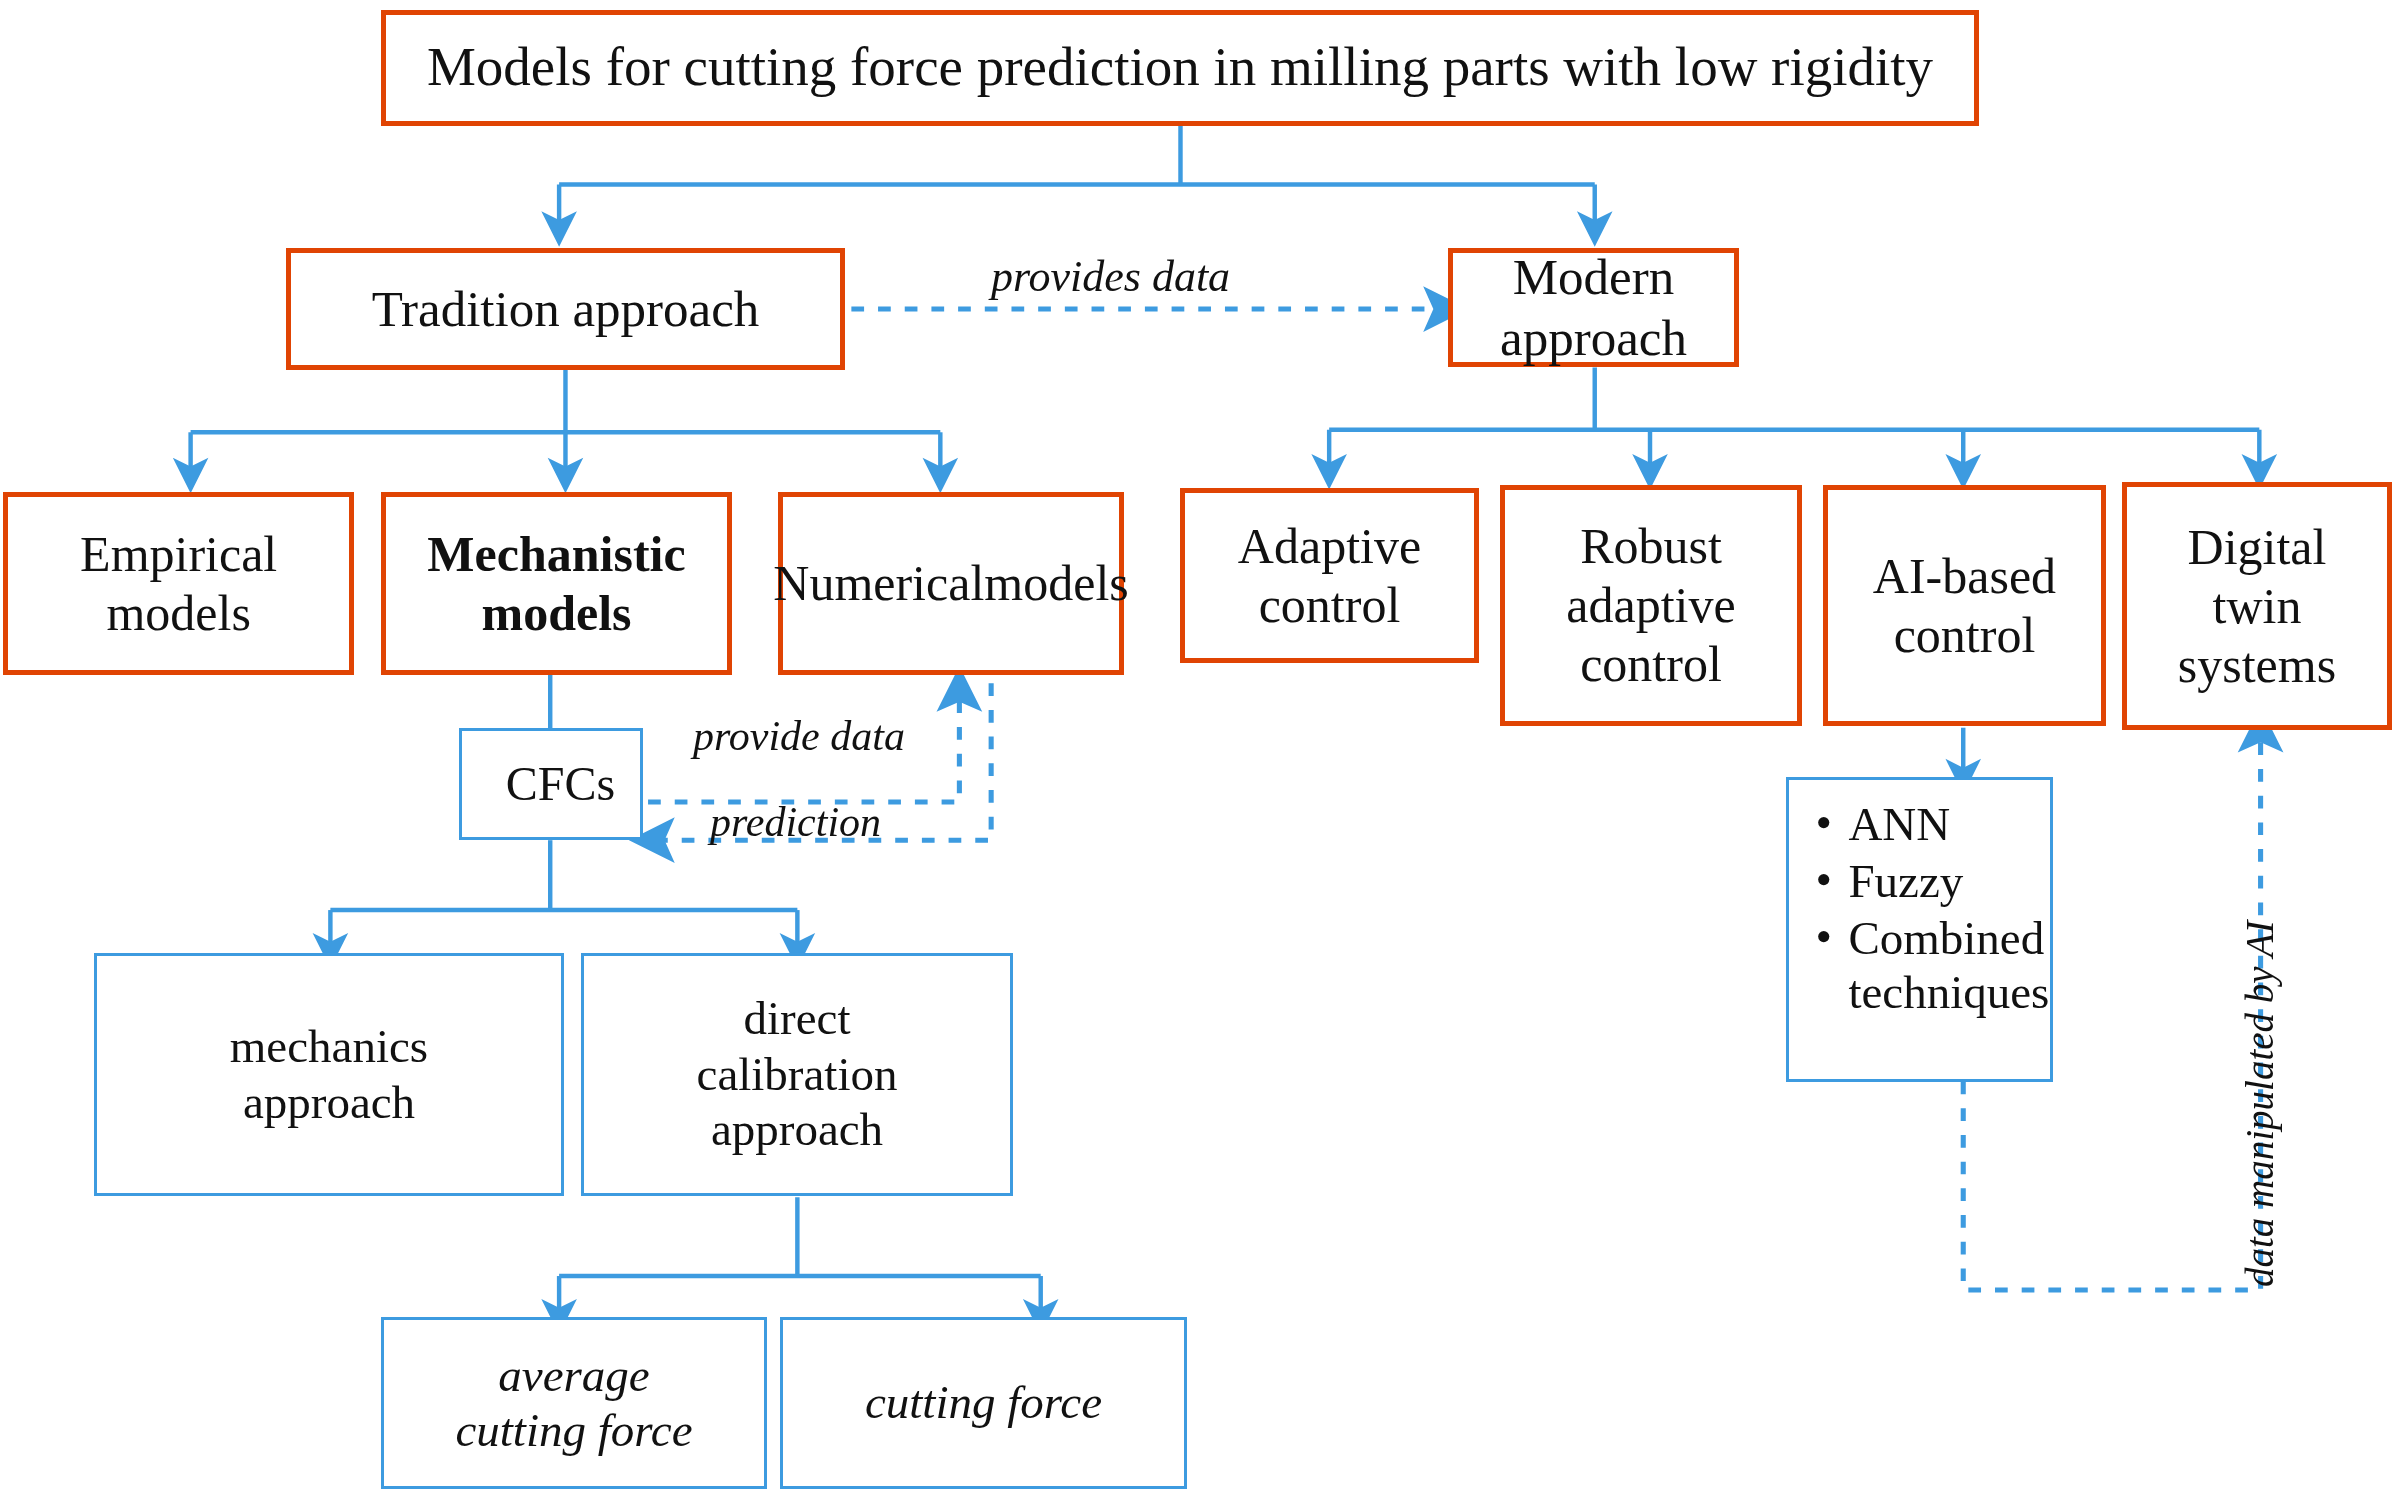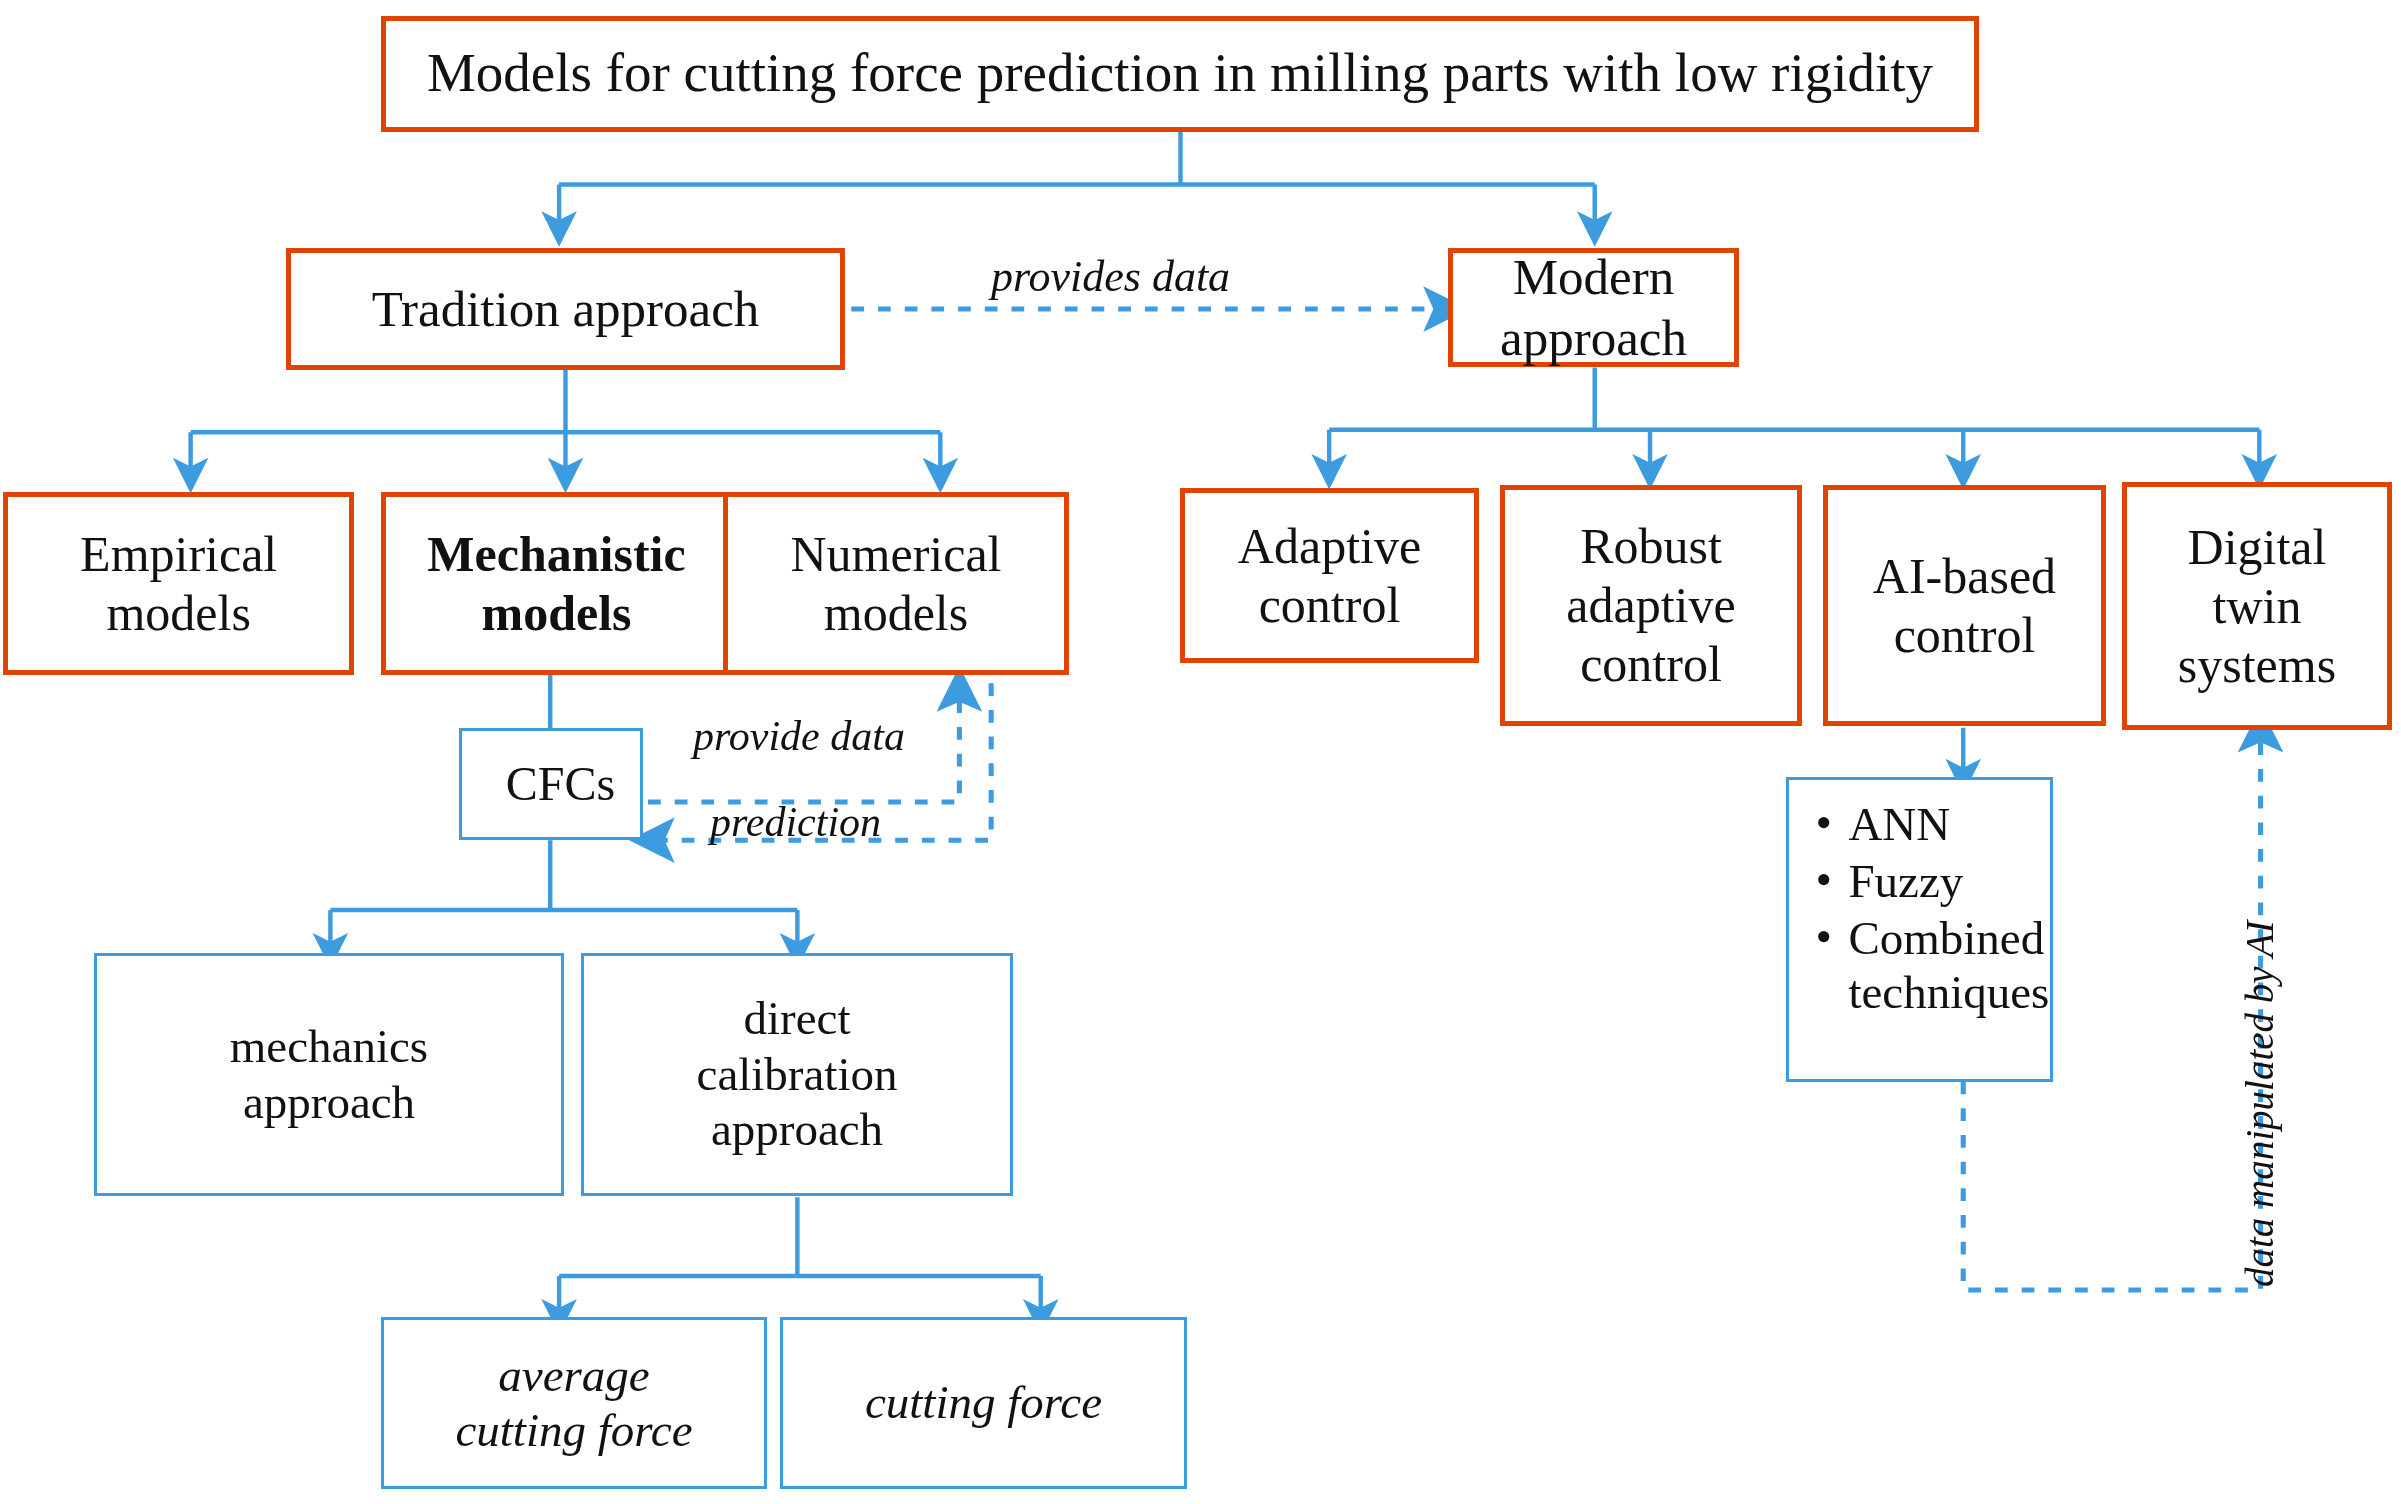--- a/index.html
+++ b/index.html
@@ -83,21 +83,21 @@
        <path d="M1340,486 L2272,486" marker-end="url(#ahd)"></path>
 
       <path d="M1020,1262 L1510,1262 L1510,1088" marker-end="url(#ahd)"></path>
 
       <path d="M1560,1075 L1560,1322 L1030,1322" marker-end="url(#ahd)"></path>
 
       <path d="M3090,1702 L3090,2030 L3558,2030 L3558,1152" marker-end="url(#ahd)"></path>
     </g>
   </svg>
 
-  <div class="box orange t-title" style="left:381px;top:9.5px;width:1598px;height:116px;margin-top:6px;">
+  <div class="box orange t-title" style="left:381px;top:9.5px;width:1598px;height:116px;">
     <span>Models for cutting force prediction in milling parts with low rigidity</span>
   </div>
 
   <div class="box orange t-lvl2" style="left:286px;top:248px;width:559px;height:122px;">
     <span>Tradition approach</span>
   </div>
 
   <div class="box orange t-lvl2" style="left:1448px;top:248px;width:291px;height:119px;">
     <span>Modern approach</span>
   </div>
@@ -107,21 +107,21 @@
   <div class="box orange t-lvl3" style="left:3.2px;top:492px;width:351px;height:183px;flex-direction:column;">
     <span>Empirical</span>
     <span>models</span>
   </div>
 
   <div class="box orange t-lvl3" style="left:381px;top:492px;width:351px;height:183px;flex-direction:column;font-weight:bold;">
     <span>Mechanistic</span>
     <span>models</span>
   </div>
 
-  <div class="box orange t-lvl3" style="left:723px;top:492px;width:346px;height:183px;flex-direction:column;">
+  <div class="box orange t-lvl3" style="left:778px;top:492px;width:346px;height:183px;">
     <span>Numerical</span>
     <span>models</span>
   </div>
 
   <div class="box orange t-lvl3" style="left:1180px;top:488px;width:299px;height:175px;flex-direction:column;">
     <span>Adaptive</span>
     <span>control</span>
   </div>
 
   <div class="box orange t-lvl3" style="left:1500px;top:485px;width:302px;height:241px;flex-direction:column;">

